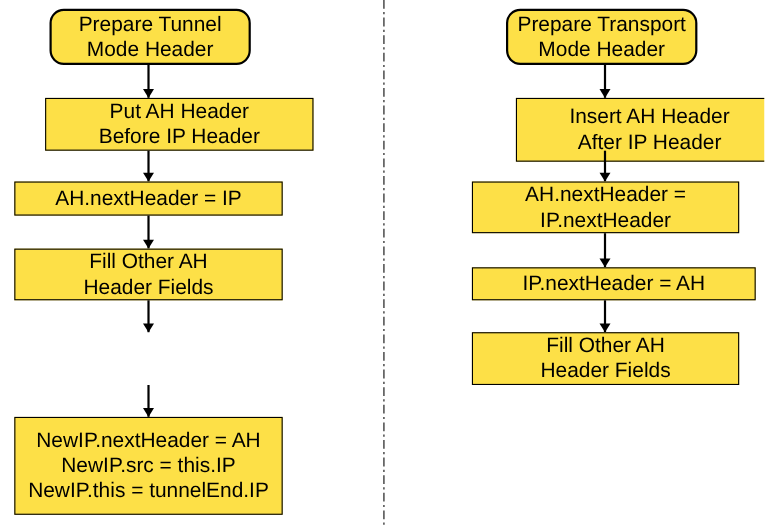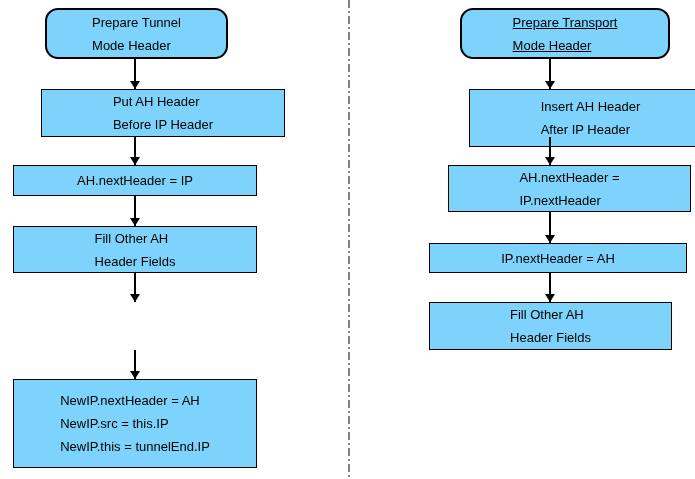--- a/index.html
+++ b/index.html
@@ -11,26 +11,27 @@
     position: relative;
     width: 695px;
     height: 479px;
     background: #ffffff;
     font-family: "Liberation Sans", sans-serif;
     overflow: hidden;
   }
   .node {
     position: absolute;
     box-sizing: border-box;
-    background: #7dd3fc;
+    background: #fde047;
     border: 1.5px solid #000000;
     display: flex;
     align-items: center;
     justify-content: center;
-    font-size: 13px;
+    text-align: center;
+    font-size: 19px;
     line-height: 23px;
     color: #000000;
     white-space: pre-line;
   }
   .node.rounded {
     border-width: 2px;
     border-radius: 13px;
   }
   .arrow {
     position: absolute;
@@ -84,31 +85,31 @@
 
   <div class="arrow" style="left:134px; top:273px; height:29px;"></div>
 
 
   <div class="arrow" style="left:134px; top:350px; height:29px;"></div>
 
   <div class="node" style="left:13px; top:379px; width:244px; height:89px;">NewIP.nextHeader = AH
 NewIP.src = this.IP
 NewIP.this = tunnelEnd.IP</div>
 
-  <div class="node rounded" style="left:460px; top:8px; width:210px; height:51px;text-decoration:underline;">Prepare Transport
+  <div class="node rounded" style="left:460px; top:8px; width:174px; height:51px;">Prepare Transport
 Mode Header</div>
 
   <div class="arrow" style="left:549px; top:59px; height:30px;"></div>
 
   <div class="node" style="left:429px; top:89px; width:243px; height:58px;margin-left:40px;">Insert AH Header
 After IP Header</div>
 
   <div class="arrow" style="left:549px; top:137px; height:28px;"></div>
 
-  <div class="node" style="left:448px; top:165px; width:243px; height:47px;">AH.nextHeader =
+  <div class="node" style="left:429px; top:165px; width:243px; height:47px;">AH.nextHeader =
 IP.nextHeader</div>
 
   <div class="arrow" style="left:549px; top:212px; height:31px;"></div>
 
   <div class="node" style="left:429px; top:243px; width:258px; height:30px;">IP.nextHeader = AH</div>
 
   <div class="arrow" style="left:549px; top:273px; height:29px;"></div>
 
   <div class="node" style="left:429px; top:302px; width:243px; height:48px;">Fill Other AH
 Header Fields</div>

